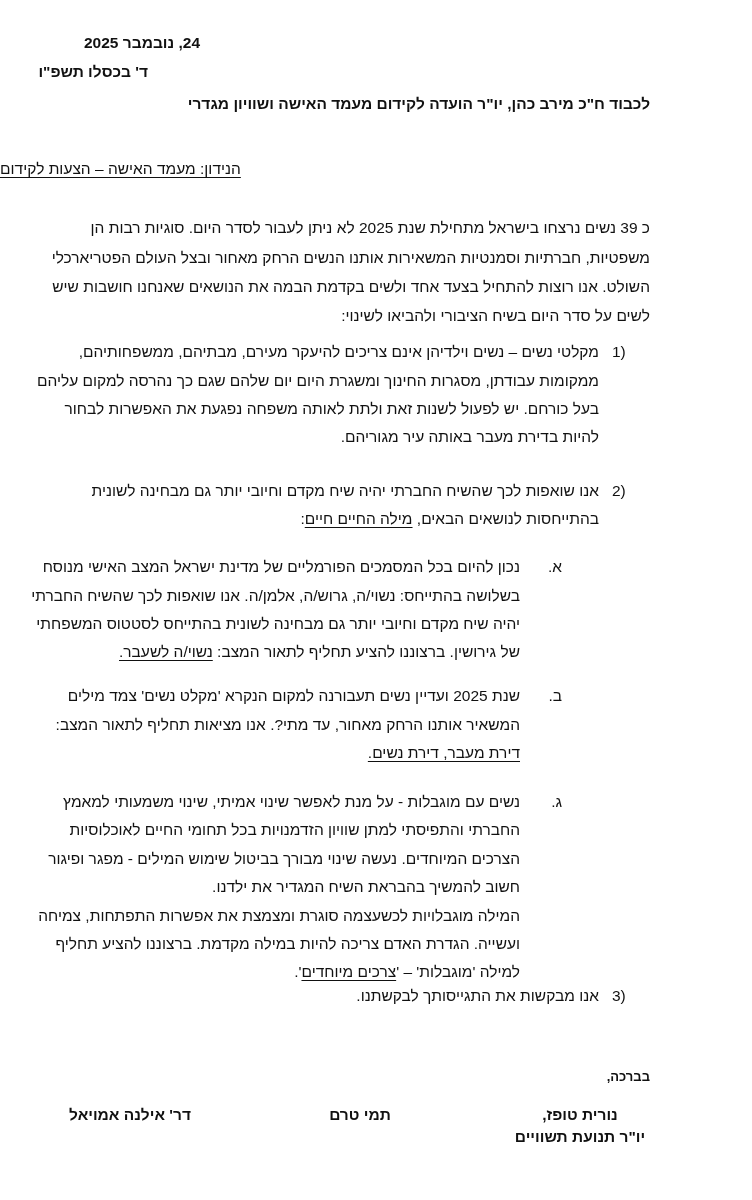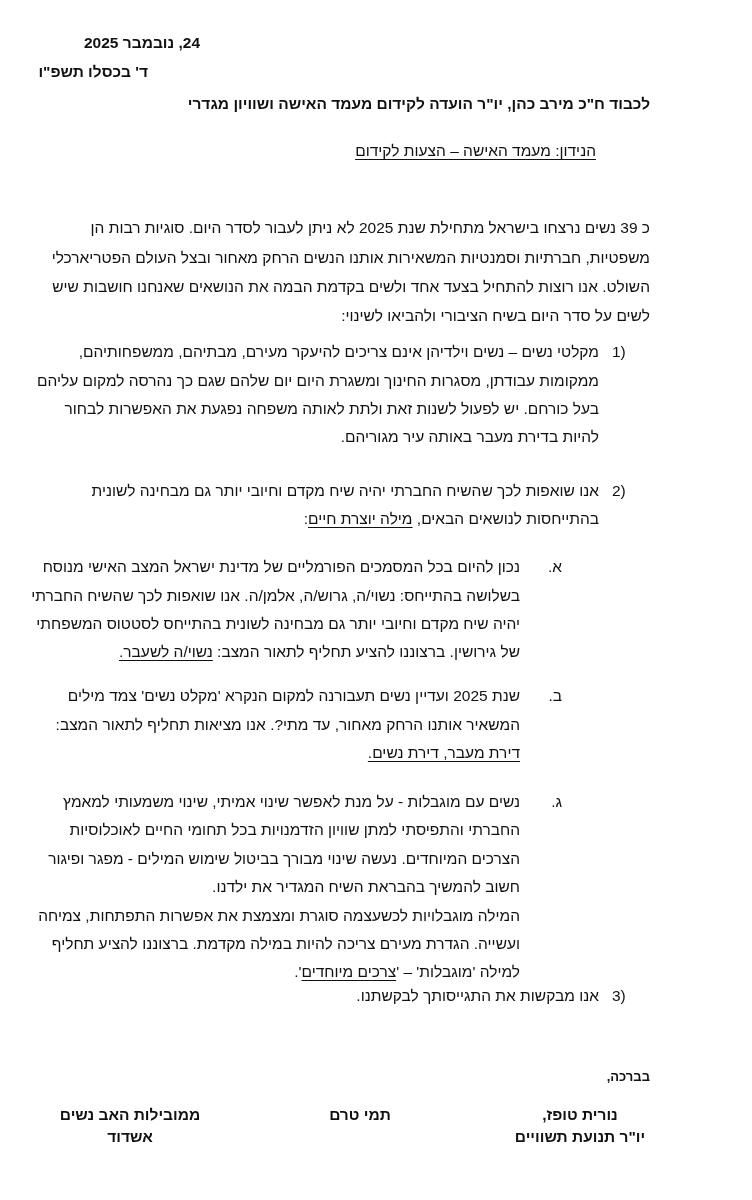--- a/index.html
+++ b/index.html
@@ -8,21 +8,21 @@
     font-family: "Liberation Sans", "DejaVu Sans", sans-serif;
     color: #111111;
   }
   .abs { position: absolute; white-space: nowrap; }
   .rtl { direction: rtl; }
   .u { text-decoration: underline; text-underline-offset: 3px; }
 
   #date-greg { left: 42px; top: 34px; font-size: 15.5px; font-weight: bold; margin-left: 42px; }
   #date-heb  { left: 42px; top: 63px; width: 106px; text-align: right; font-size: 15.5px; font-weight: bold; }
   #addressee { right: 102px; top: 95px; font-size: 15.5px; font-weight: bold; }
-  #subject   { left: 0; width: 596px; top: 142px; text-align: right; font-size: 15.5px; }
+  #subject   { left: 0; width: 596px; top: 160px; text-align: left; font-size: 15.5px; }
 
   .line { position: absolute; direction: rtl; white-space: nowrap; font-size: 15.5px; line-height: 20px; padding-left: 34px; }
   .p-body  { right: 102px; }
   .p-item  { right: 153px; }
   .p-sub   { right: 232px; }
   .num     { position: absolute; direction: ltr; font-size: 15.5px; line-height: 20px; }
   .num-1   { left: 612px; }
   .sub-l   { position: absolute; direction: rtl; font-size: 15.5px; line-height: 20px; right: 190px; }
 
   #closing { right: 102px; top: 1069px; font-size: 13px; font-weight: bold; }
@@ -52,21 +52,21 @@
   <div class="line p-item" style="top:342px">מקלטי נשים – נשים וילדיהן אינם צריכים להיעקר מעירם, מבתיהם, ממשפחותיהם,</div>
   <div class="line p-item" style="top:371px">ממקומות עבודתן, מסגרות החינוך ומשגרת היום יום שלהם שגם כך נהרסה למקום עליהם</div>
   <div class="line p-item" style="top:399px">בעל כורחם. יש לפעול לשנות זאת ולתת לאותה משפחה נפגעת את האפשרות לבחור</div>
   <div class="line p-item" style="top:427px">להיות בדירת מעבר באותה עיר מגוריהם.</div>
 </div>
 
 <div>
   <div class="num num-1" style="top:481px">2)</div>
   <div class="line p-item" style="top:481px">אנו שואפות לכך שהשיח החברתי יהיה שיח מקדם וחיובי יותר גם מבחינה לשונית</div>
   <div class="line p-item" style="top:509px">
-    <span>בהתייחסות לנושאים הבאים, </span><span class="u">מילה יוצרת חיים</span><span>:</span>
+    <span>בהתייחסות לנושאים הבאים, </span><span class="u">מילה החיים חיים</span><span>:</span>
   </div>
 
   <div>
     <div class="sub-l" style="top:557px">א.</div>
     <div class="line p-sub" style="top:557px">נכון להיום בכל המסמכים הפורמליים של מדינת ישראל המצב האישי מנוסח</div>
     <div class="line p-sub" style="top:586px">בשלושה בהתייחס: נשוי/ה, גרוש/ה, אלמן/ה. אנו שואפות לכך שהשיח החברתי</div>
     <div class="line p-sub" style="top:614px">יהיה שיח מקדם וחיובי יותר גם מבחינה לשונית בהתייחס לסטטוס המשפחתי</div>
     <div class="line p-sub" style="top:642px">
       <span>של גירושין. ברצוננו להציע תחליף לתאור המצב: </span><span class="u">נשוי/ה לשעבר.</span>
     </div>
@@ -79,21 +79,21 @@
     <div class="line p-sub u" style="top:743px">דירת מעבר, דירת נשים.</div>
   </div>
 
   <div>
     <div class="sub-l" style="top:792px">ג.</div>
     <div class="line p-sub" style="top:792px">נשים עם מוגבלות - על מנת לאפשר שינוי אמיתי, שינוי משמעותי למאמץ</div>
     <div class="line p-sub" style="top:820px">החברתי והתפיסתי למתן שוויון הזדמנויות בכל תחומי החיים לאוכלוסיות</div>
     <div class="line p-sub" style="top:849px">הצרכים המיוחדים. נעשה שינוי מבורך בביטול שימוש המילים - מפגר ופיגור</div>
     <div class="line p-sub" style="top:877px">חשוב להמשיך בהבראת השיח המגדיר את ילדנו.</div>
     <div class="line p-sub" style="top:906px">המילה מוגבלויות לכשעצמה סוגרת ומצמצת את אפשרות התפתחות, צמיחה</div>
-    <div class="line p-sub" style="top:934px">ועשייה. הגדרת מעירם צריכה להיות במילה מקדמת. ברצוננו להציע תחליף</div>
+    <div class="line p-sub" style="top:934px">ועשייה. הגדרת האדם צריכה להיות במילה מקדמת. ברצוננו להציע תחליף</div>
     <div class="line p-sub" style="top:962px">
       <span>למילה 'מוגבלות' – '</span><span class="u">צרכים מיוחדים</span><span>'.</span>
     </div>
   </div>
 </div>
 
 <div>
   <div class="num num-1" style="top:986px">3)</div>
   <div class="line p-item" style="top:986px">אנו מבקשות את התגייסותך לבקשתנו.</div>
 </div>
@@ -101,14 +101,14 @@
 <div id="closing" class="abs rtl">בברכה,</div>
 
 <div id="sig-1" class="sig">
   <div>נורית טופז,</div>
   <div>יו"ר תנועת תשוויים</div>
 </div>
 <div id="sig-2" class="sig">
   <div>תמי טרם</div>
 </div>
 <div id="sig-3" class="sig">
-  <div>ממובילות האב נשים אשדוד</div>
+  <div>דר' אילנה אמויאל</div>
 </div>
 
 </body></html>

